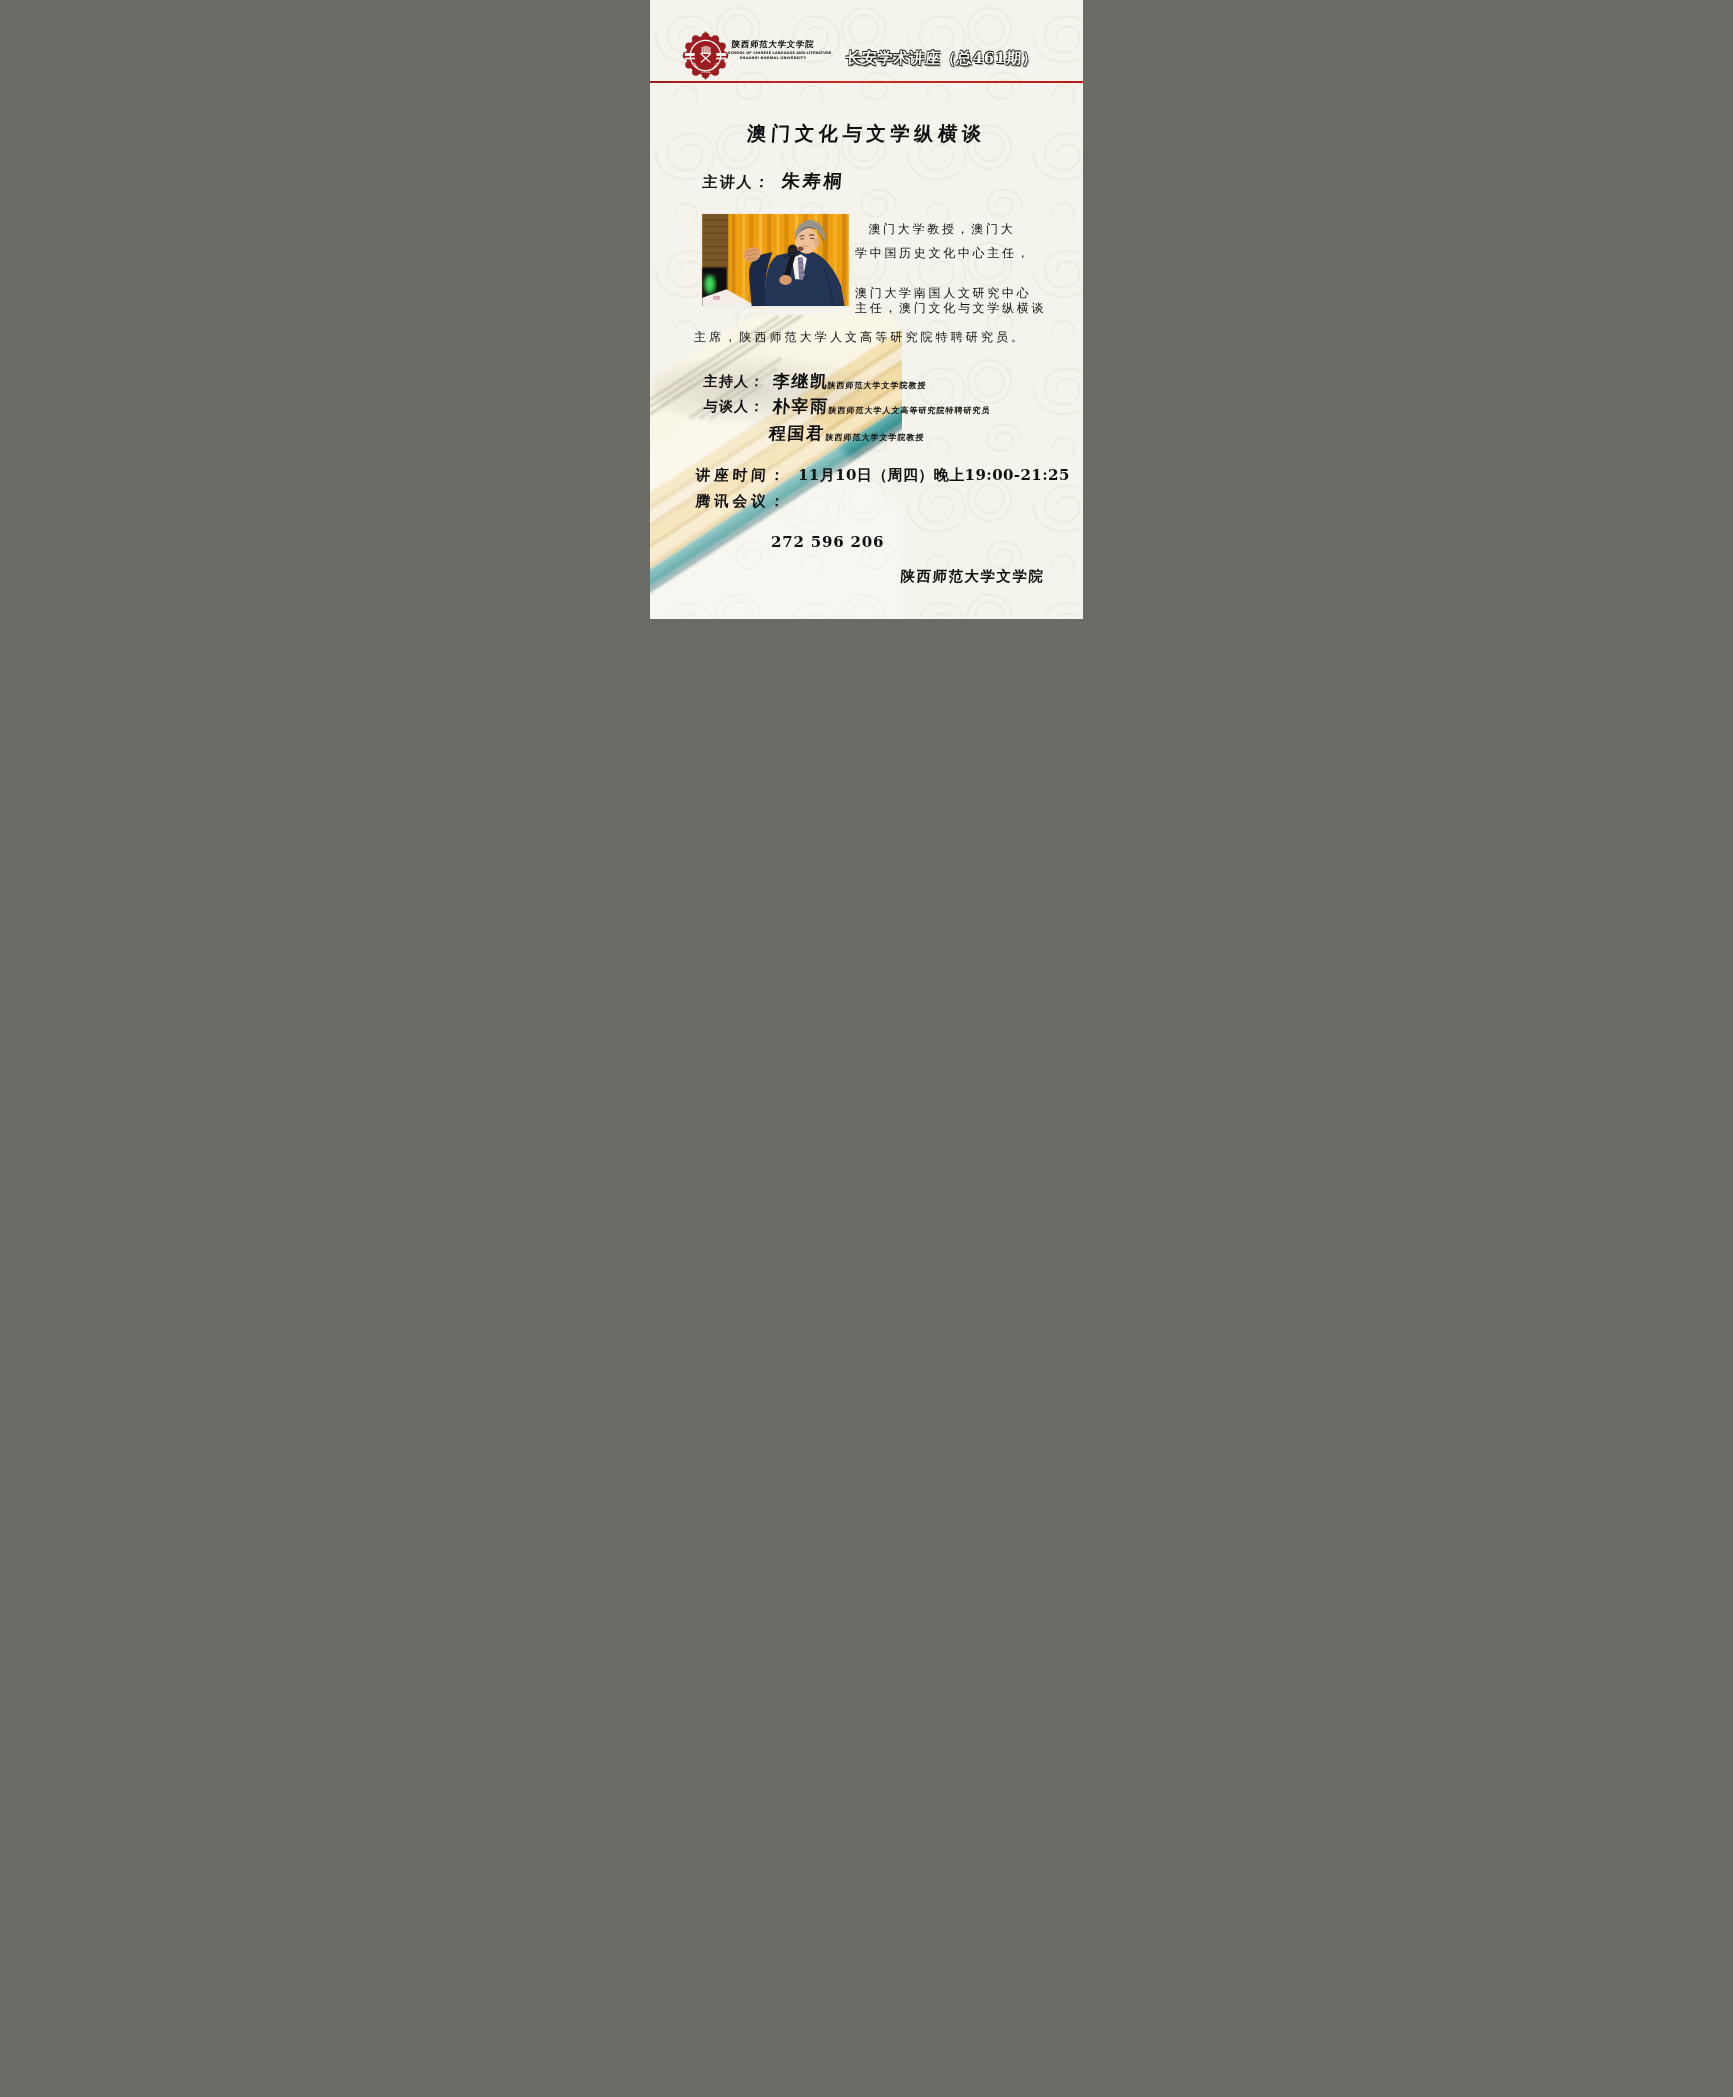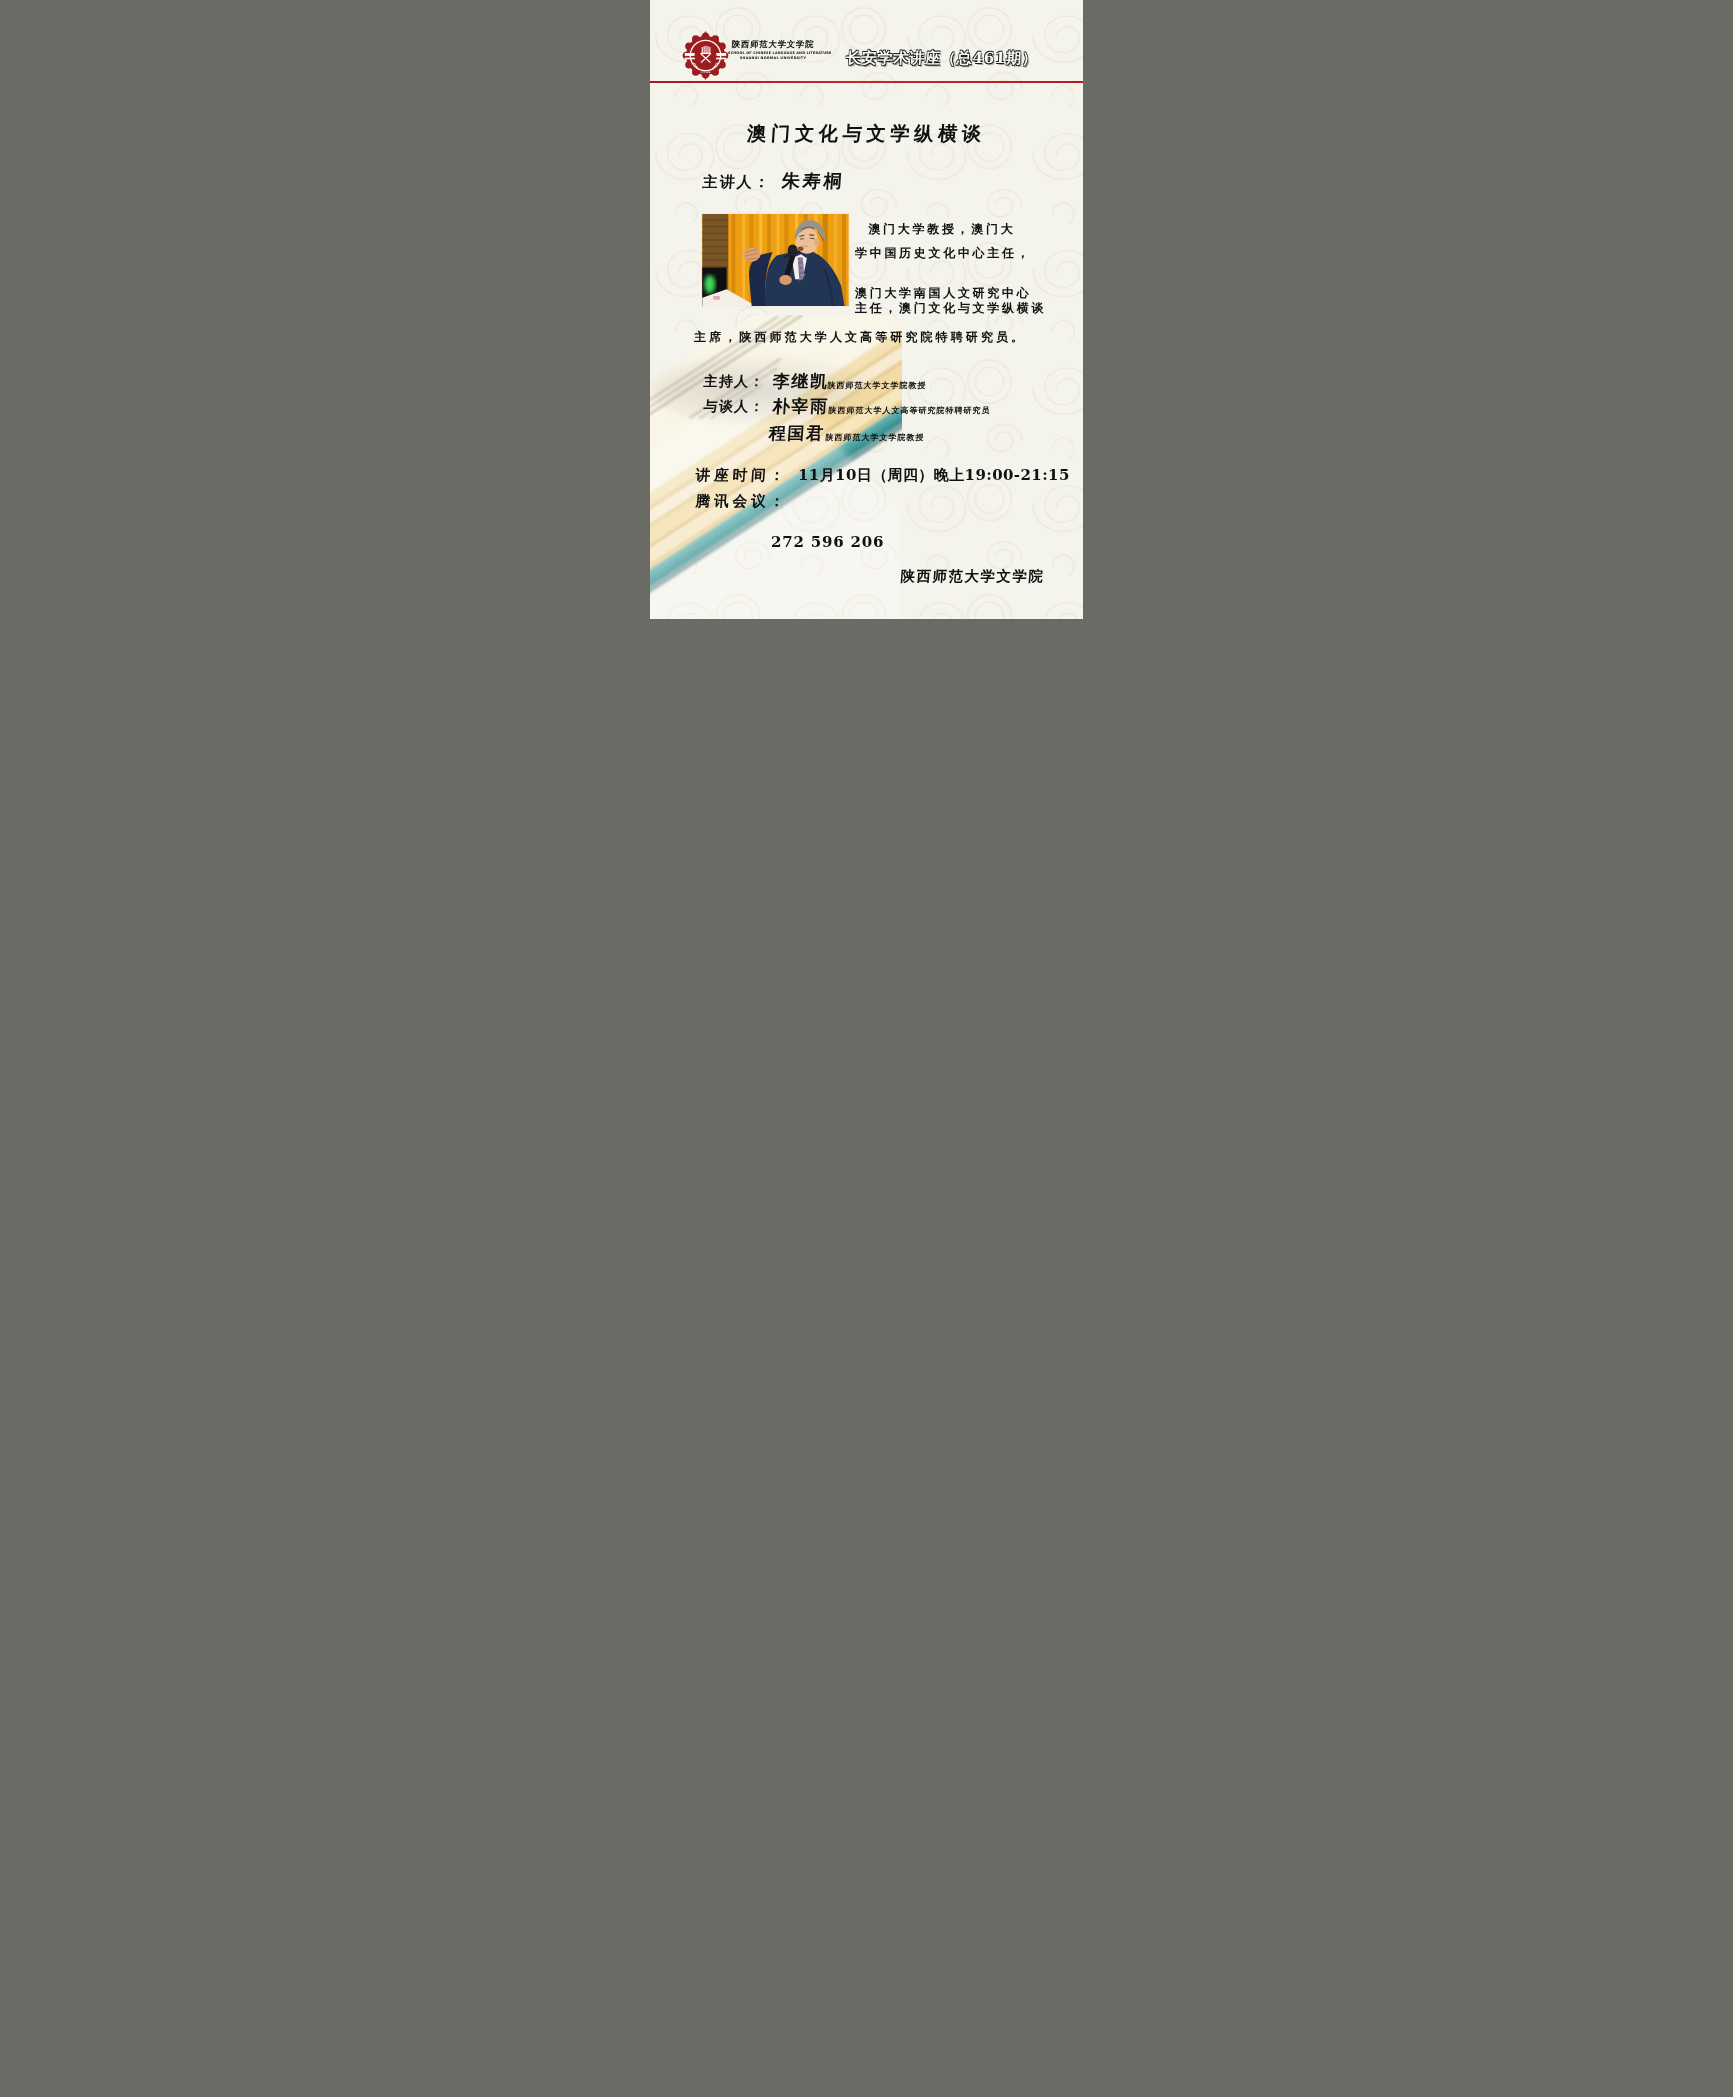--- a/index.html
+++ b/index.html
@@ -39,21 +39,21 @@
   .row{display:flex;align-items:baseline;white-space:nowrap;}
   .calli{font-family:"DejaVu Serif","Liberation Serif",serif;font-weight:700;transform:skewX(-4deg);transform-origin:left bottom;}
   .speaker-row{left:52px;top:169px;}
   .speaker-label{font-size:15px;letter-spacing:2.1px;}
   .speaker-name{font-size:18px;letter-spacing:2.9px;margin-left:11px;}
   
   .photo{left:52px;top:214px;width:147px;height:92px;box-shadow:0 0 0 0.4px rgba(0,0,0,.08);}
   
   .bio-line{
     position:absolute;left:205px;width:190px;height:26.4px;line-height:26.4px;
-    font-family:"DejaVu Serif","Liberation Serif",serif;font-weight:700;
+    font-family:"DejaVu Serif","Liberation Serif",serif;font-weight:400;
     font-size:12px;letter-spacing:2.7px;white-space:nowrap;
   }
   .bio1{top:216px;text-indent:13.4px;}
   .bio2{top:240px;}
   .bio3{top:280px;}
   .bio4{top:295px;}
   .bio5{left:44px;top:324px;width:352px;letter-spacing:3.1px;}
   
   .people-label{position:absolute;font-size:14px;letter-spacing:1.3px;}
   .people-name{position:absolute;font-size:17px;letter-spacing:1.7px;}
@@ -263,21 +263,21 @@
   <span class="calli people-title" style="left:177px;top:380px;">陕西师范大学文学院教授</span>
 
   <span class="calli people-label" style="left:53px;top:398px;">与谈人：</span>
   <span class="calli people-name" style="left:122px;top:395px;">朴宰雨</span>
   <span class="calli people-title" style="left:178px;top:405px;">陕西师范大学人文高等研究院特聘研究员</span>
 
   <span class="calli people-name" style="left:118px;top:422px;">程国君</span>
   <span class="calli people-title" style="left:175px;top:432px;">陕西师范大学文学院教授</span>
 
   <span class="calli info-label" style="left:45px;top:466px;">讲座时间：</span>
-  <span class="info-value" style="left:148px;top:466px;">11月10日（周四）晚上19:00-21:15</span>
+  <span class="info-value" style="left:148px;top:466px;">11月10日（周四）晚上19:00-21:25</span>
 
   <span class="calli info-label" style="left:45px;top:492px;">腾讯会议：</span>
   <span class="info-value" style="left:121px;top:491px;letter-spacing:0.8px;margin-top:42px;">272 596 206</span>
 
   <div class="layer calli footer-org">陕西师范大学文学院</div>
 
 </div>
 
 
 </body></html>

